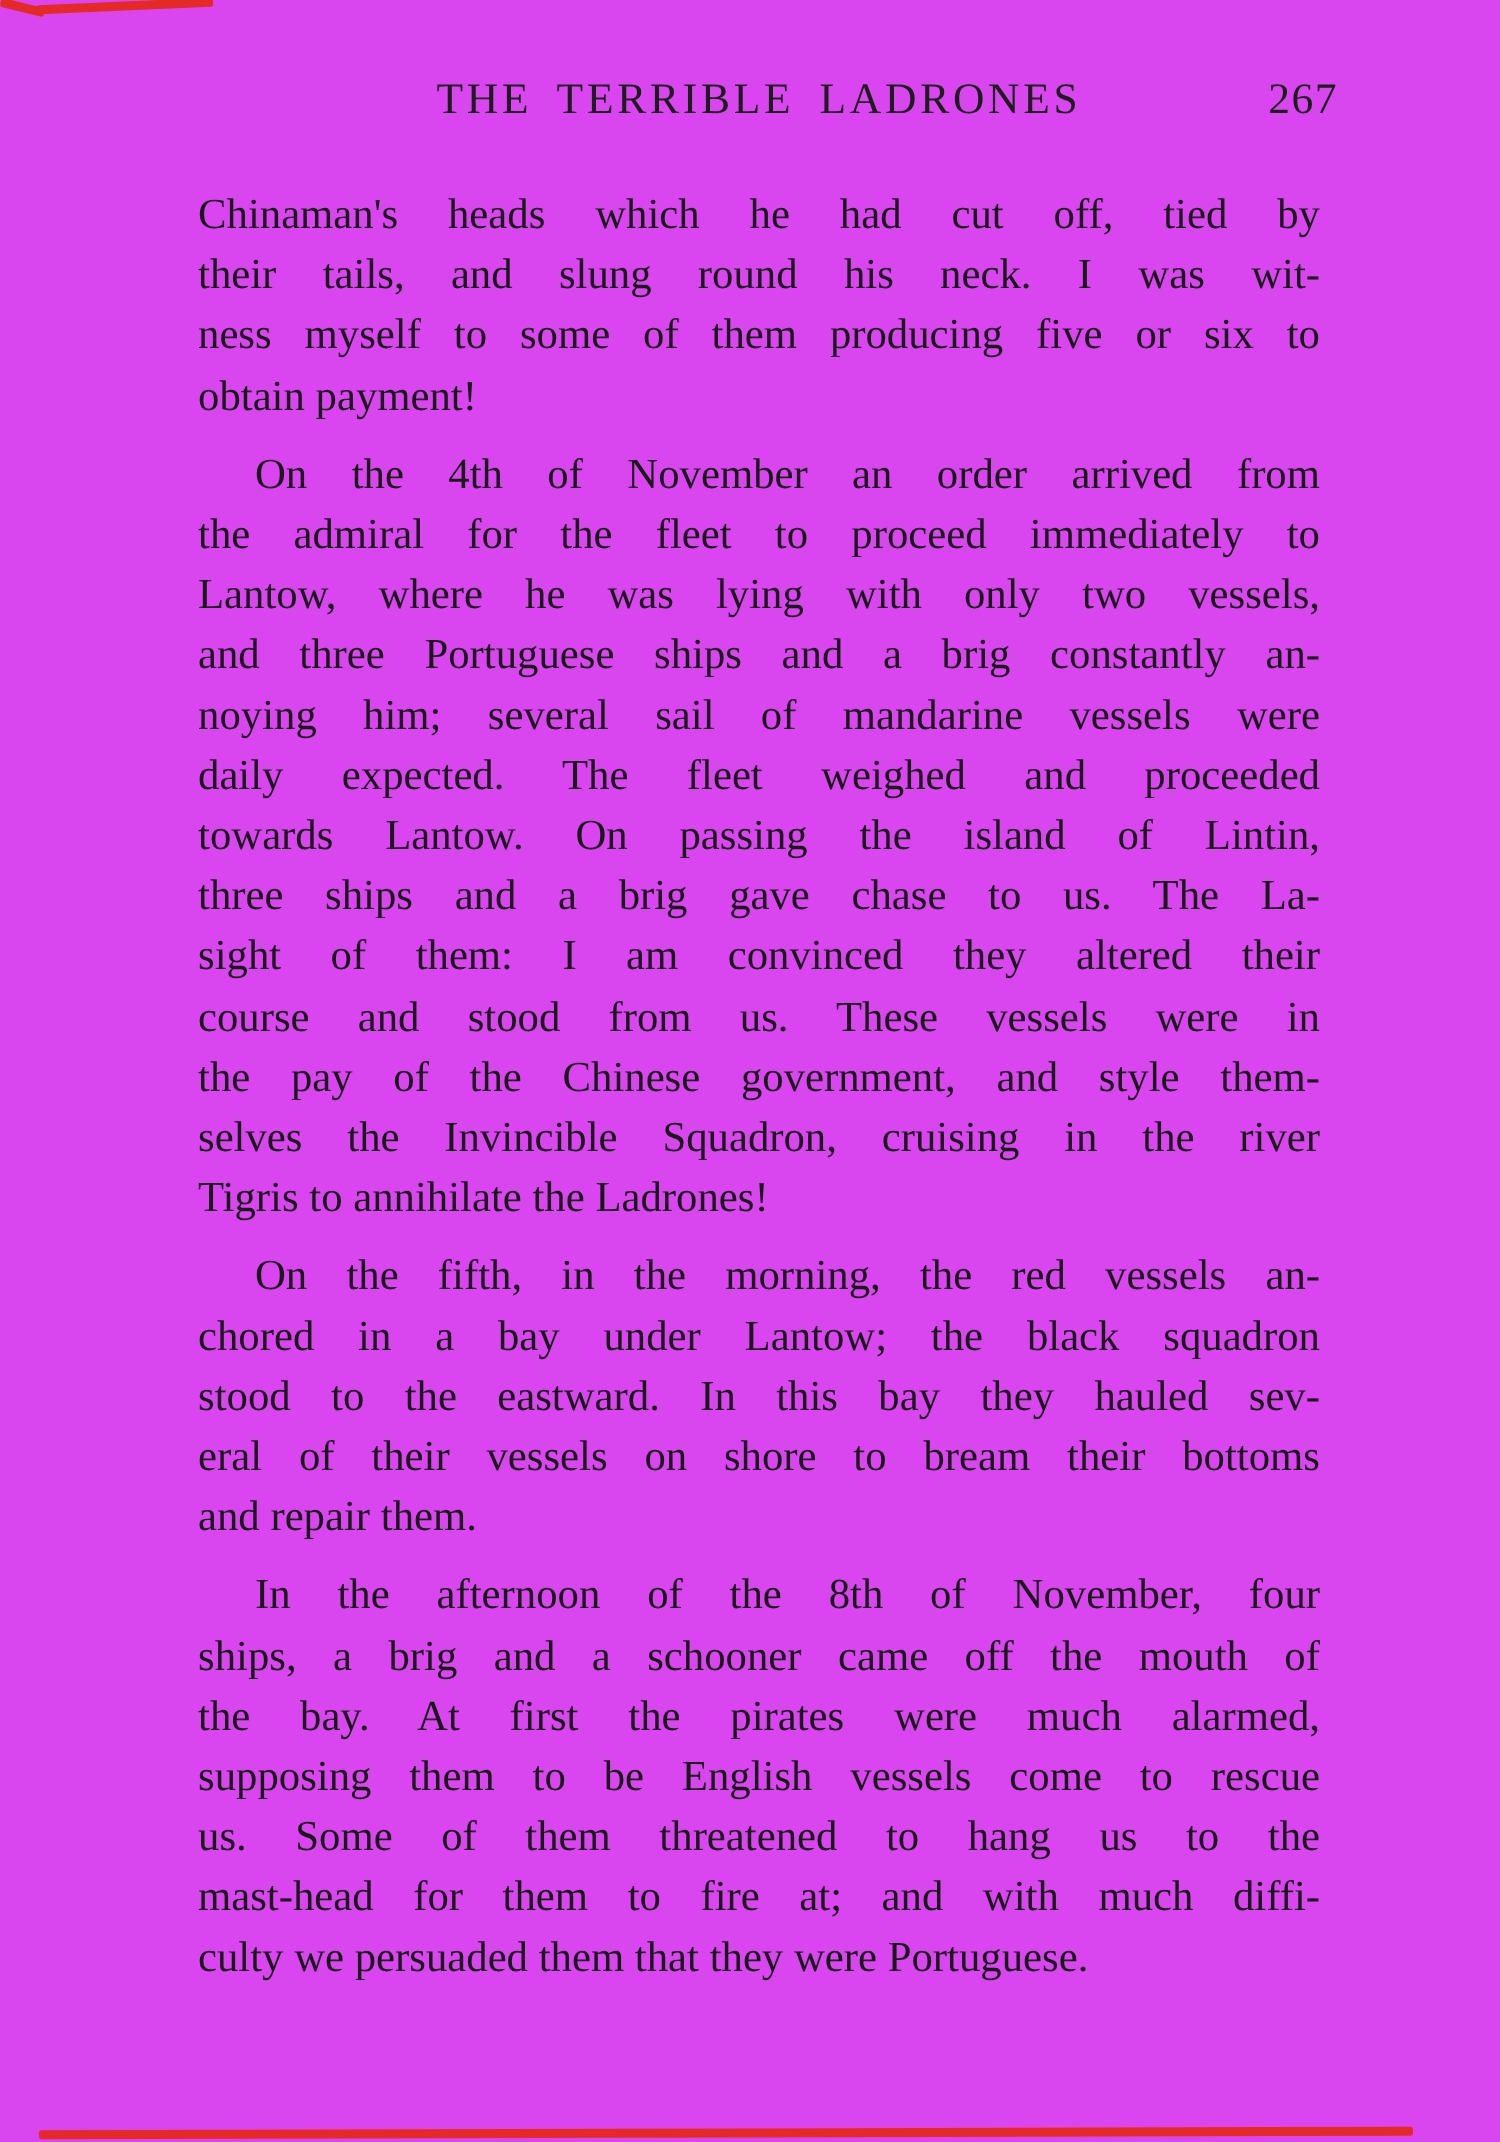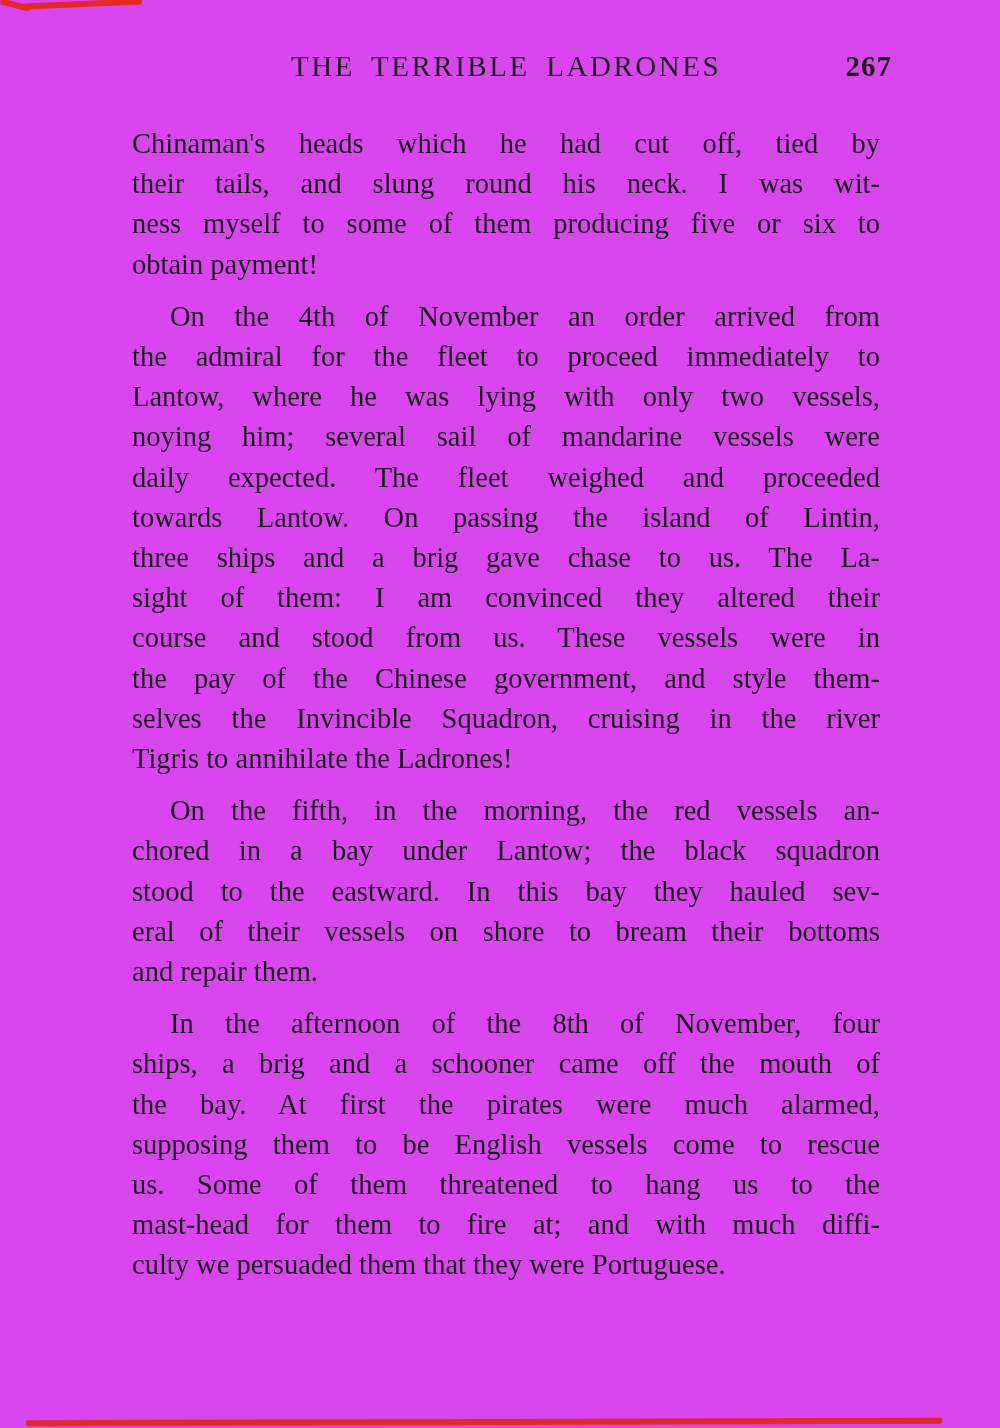--- a/index.html
+++ b/index.html
@@ -25,21 +25,20 @@
     font-size: 29px;
     letter-spacing: 2.5px;
     word-spacing: 7px;
     color: #1d1d1d;
   }
   .page-number {
     position: absolute;
     right: 0; top: 0;
     font-size: 29px;
     letter-spacing: 1px;
-    font-weight: bold;
   }
   .text-block {
     position: absolute;
     top: 112px; left: 120px; width: 772px;
     font-size: 28.5px;
     line-height: 40.2px;
     color: #191919;
   }
   .paragraph { margin: 12px; }
   .line {
@@ -88,20 +87,21 @@
       <div class="paragraph">
         <div class="line">Chinaman's heads which he had cut off, tied by</div>
         <div class="line">their tails, and slung round his neck. I was wit-</div>
         <div class="line">ness myself to some of them producing five or six to</div>
         <div class="line last">obtain payment!</div>
       </div>
       <div class="paragraph">
         <div class="line indent">On the 4th of November an order arrived from</div>
         <div class="line">the admiral for the fleet to proceed immediately to</div>
         <div class="line">Lantow, where he was lying with only two vessels,</div>
+        <div class="line">and three Portuguese ships and a brig constantly an-</div>
         <div class="line">noying him; several sail of mandarine vessels were</div>
         <div class="line">daily expected. The fleet weighed and proceeded</div>
         <div class="line">towards Lantow. On passing the island of Lintin,</div>
         <div class="line">three ships and a brig gave chase to us. The La-</div>
         <div class="line">sight of them: I am convinced they altered their</div>
         <div class="line">course and stood from us. These vessels were in</div>
         <div class="line">the pay of the Chinese government, and style them-</div>
         <div class="line">selves the Invincible Squadron, cruising in the river</div>
         <div class="line last">Tigris to annihilate the Ladrones!</div>
       </div>

